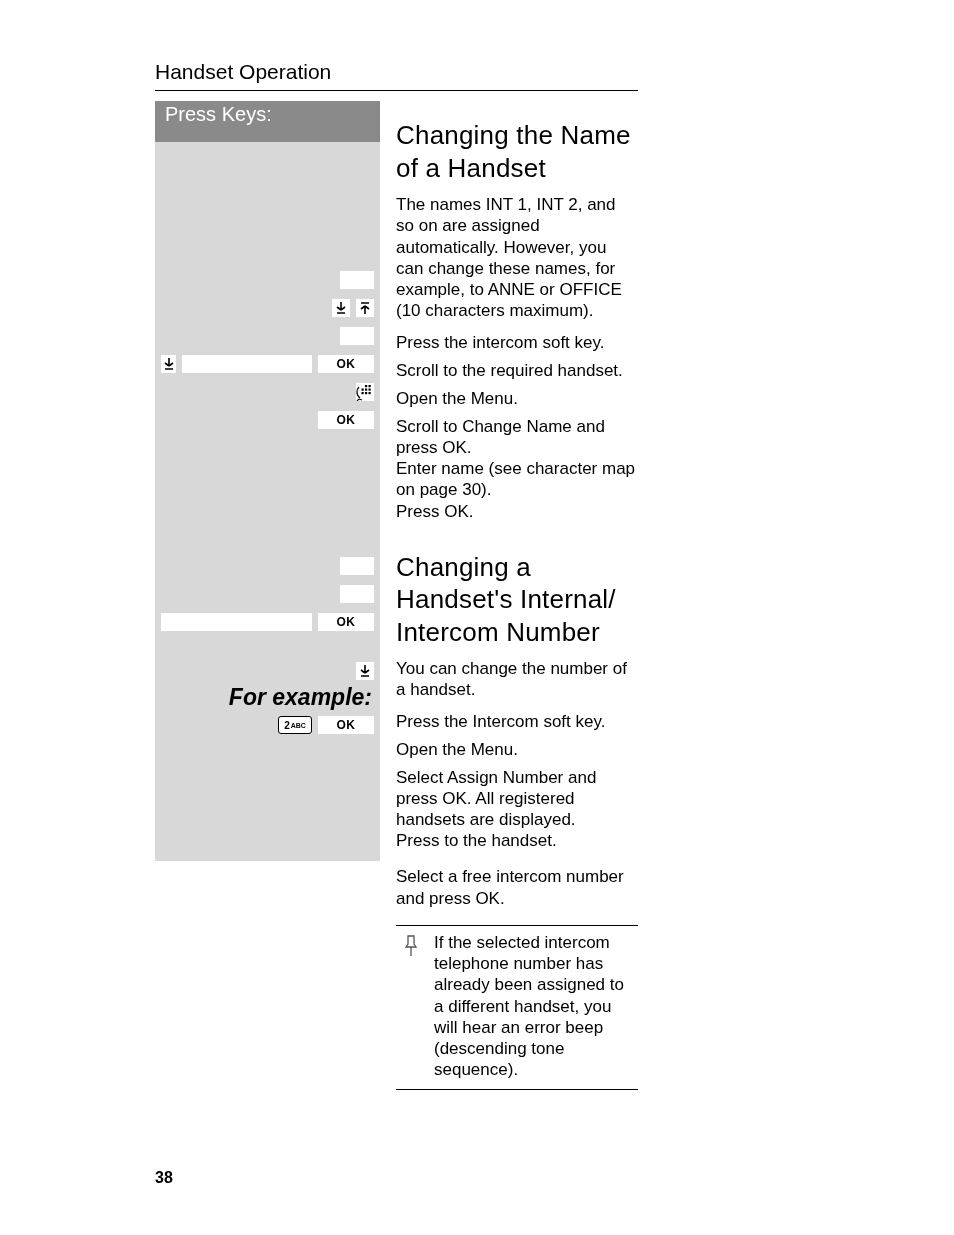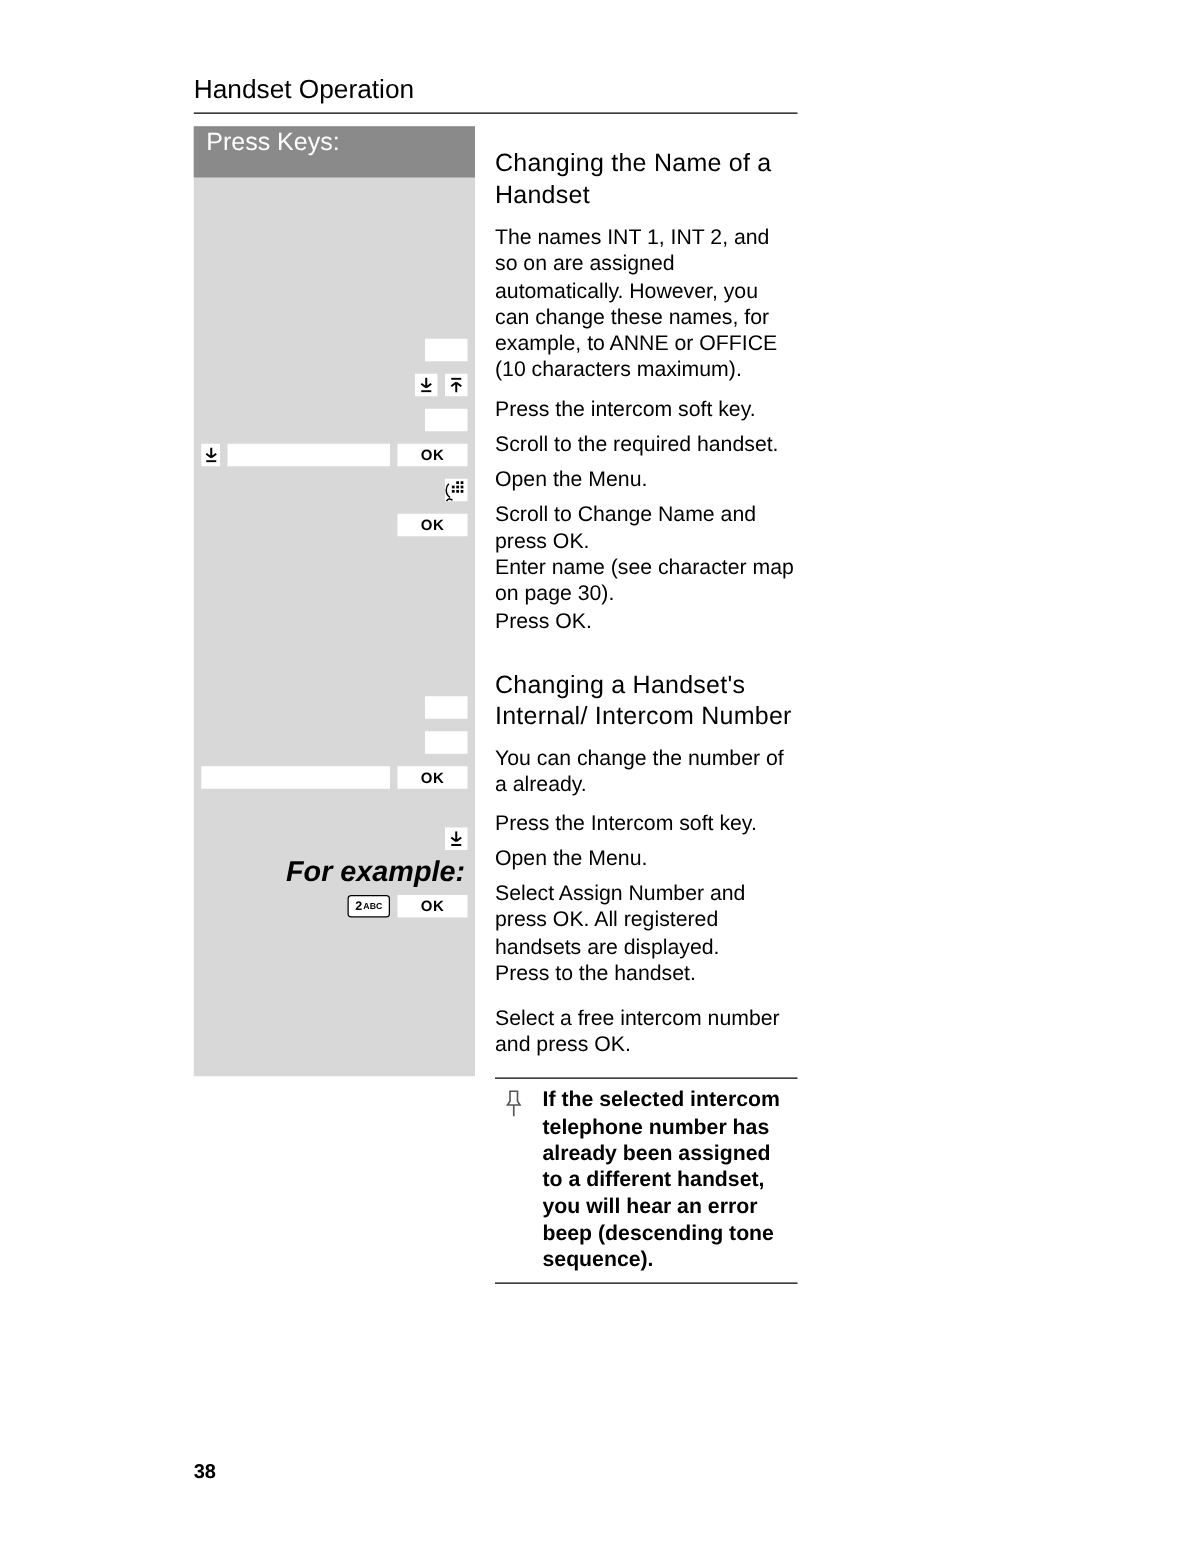--- a/index.html
+++ b/index.html
@@ -117,42 +117,42 @@
     background:#fff;
   }
   .keypad-icon svg { position:absolute; left:0; top:0; }
   .content {
     flex: 1;
     padding-left: 16px;
     font-size: 17px;
     line-height: 1.25;
   }
   .h1 {
-    font-size: 20px;
+    font-size: 26px;
     margin: 18px 0 10px 0;
     font-weight: normal;
     font-family: "Arial Narrow", Arial, sans-serif;
     letter-spacing: 0.2px;
   }
   .h1.second { margin-top: 22px; }
   .intro {
     margin-bottom: 10px;
   }
   .step {
     display: block;
   }
   .note-box {
     border-top: 1px solid #000;
     border-bottom: 1px solid #000;
     margin-top: 16px;
     padding: 6px 4px 8px 4px;
     display: flex;
     gap: 12px;
   }
-  .note-text { flex:1;font-weight:bold; }
+  .note-text { flex:1; }
   .pin-icon {
     width: 22px;
     flex: 0 0 22px;
     display:flex;
     justify-content:center;
     padding-top:2px;
     color:#555;
   }
   .page-number {
     position: absolute;
@@ -274,21 +274,21 @@
       <div class="intro">The names INT 1, INT 2, and so on are assigned automatically. However, you can change these names, for example, to ANNE or OFFICE (10 characters maximum).</div>
 
       <div class="step" style="margin-top:6px;min-height:28px">Press the intercom soft key.</div>
       <div class="step" style="min-height:28px">Scroll to the required handset.</div>
       <div class="step" style="min-height:28px">Open the Menu.</div>
       <div class="step" style="min-height:28px">Scroll to Change Name and press OK.</div>
       <div class="step" style="min-height:28px">Enter name (see character map on page 30).</div>
       <div class="step" style="min-height:28px">Press OK.</div>
 
       <div class="h1 second">Changing a Handset's Internal/ Intercom Number</div>
-      <div class="intro">You can change the number of a already.</div>
+      <div class="intro">You can change the number of a handset.</div>
 
       <div class="step" style="min-height:28px">Press the Intercom soft key.</div>
       <div class="step" style="min-height:28px">Open the Menu.</div>
       <div class="step" style="min-height:48px">Select Assign Number and press OK. All registered handsets are displayed.</div>
       <div class="step" style="min-height:28px">Press to the handset.</div>
       <div class="step" style="margin-top:8px;min-height:28px">Select a free intercom number and press OK.</div>
 
       <div class="note-box">
         <div class="pin-icon">
           <svg width="18" height="26" viewBox="0 0 18 26">

